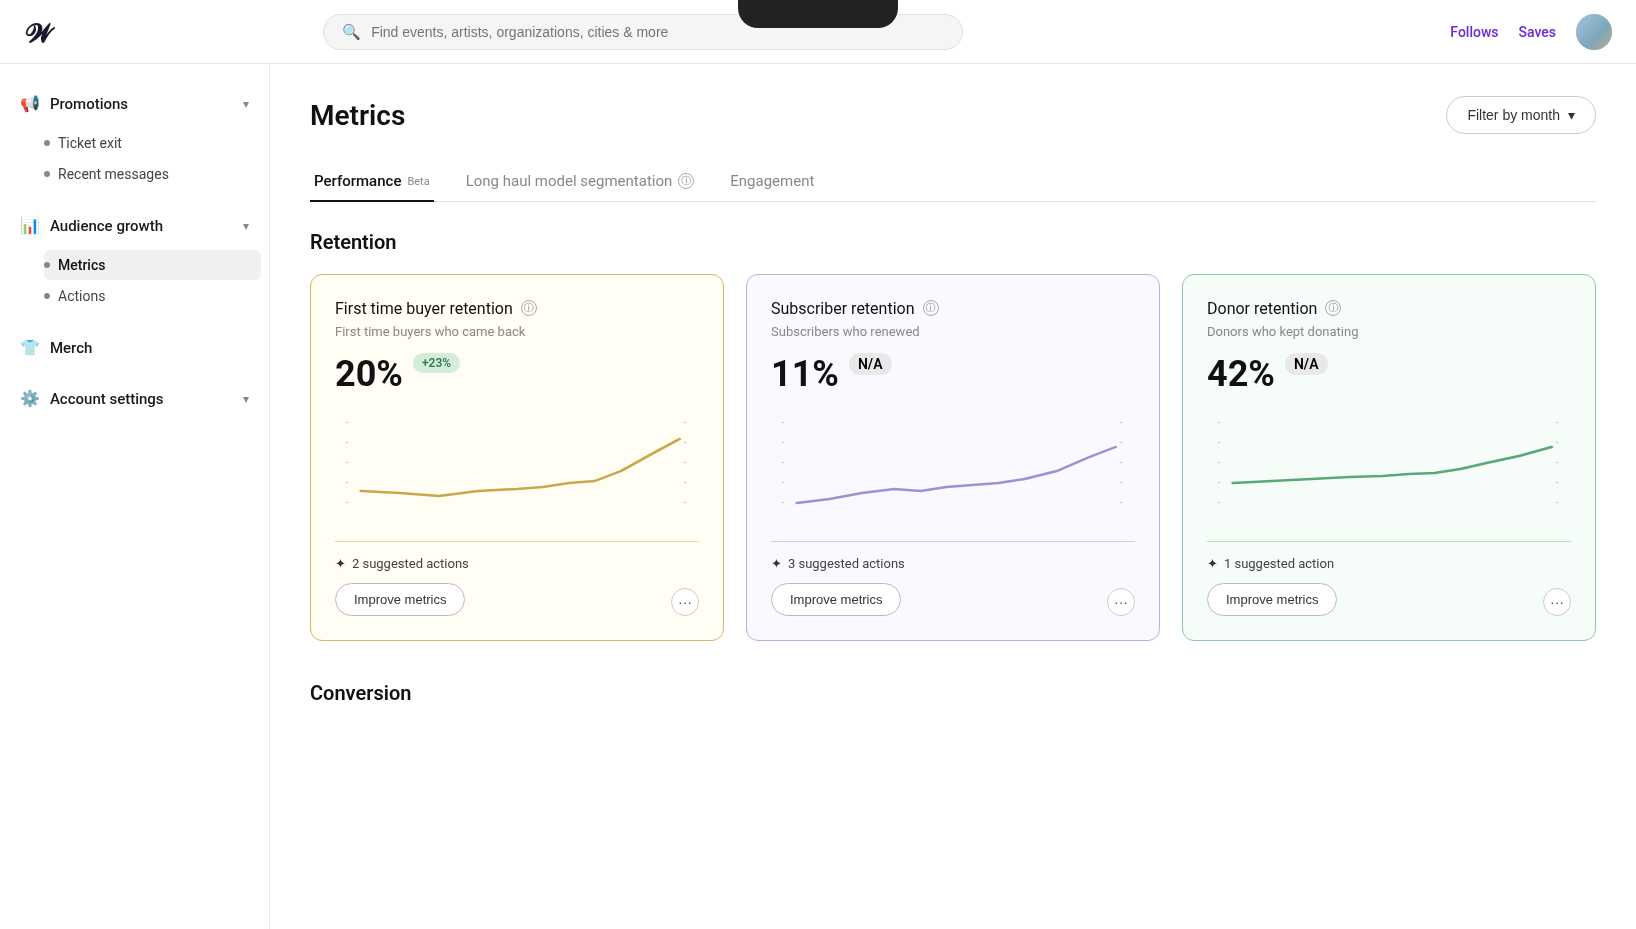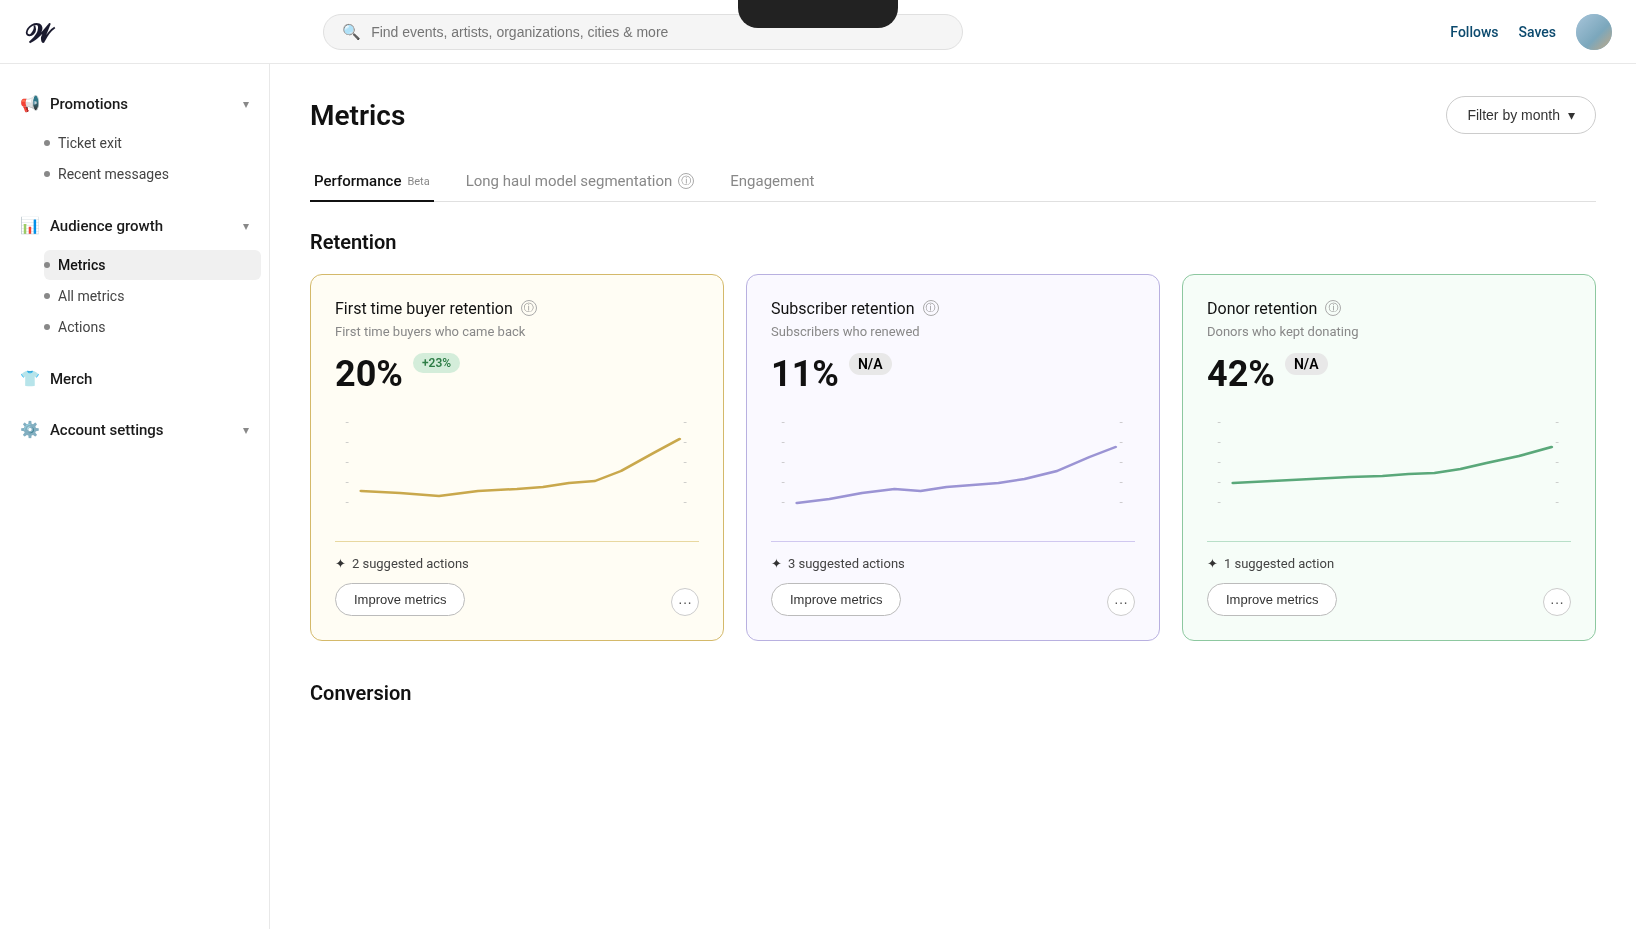--- a/index.html
+++ b/index.html
@@ -55,21 +55,21 @@
       width: 100%;
     }
     .nav-right {
       display: flex;
       align-items: center;
       gap: 20px;
       margin-left: auto;
     }
     .nav-link {
       font-size: 14px;
-      color: #0c4a6e;
+      color: #6d28d9;
       cursor: pointer;
       font-weight: 500;
     }
     .avatar {
       width: 36px;
       height: 36px;
       border-radius: 50%;
       background: linear-gradient(135deg, #a8c5da, #7ba7bc);
       overflow: hidden;
       cursor: pointer;
@@ -414,24 +414,20 @@
         </div>
         <span class="chevron">▾</span>
       </div>
       <div class="sidebar-sub">
         <div class="sidebar-sub-item active">
           <span class="dot"></span>
           <span>Metrics</span>
         </div>
         <div class="sidebar-sub-item">
           <span class="dot"></span>
-          <span>All metrics</span>
-        </div>
-        <div class="sidebar-sub-item">
-          <span class="dot"></span>
           <span>Actions</span>
         </div>
       </div>
     </div>
 
     <div class="sidebar-section">
       <div class="sidebar-header">
         <div class="sidebar-header-left">
           <span class="sidebar-icon">👕</span>
           <span>Merch</span>

